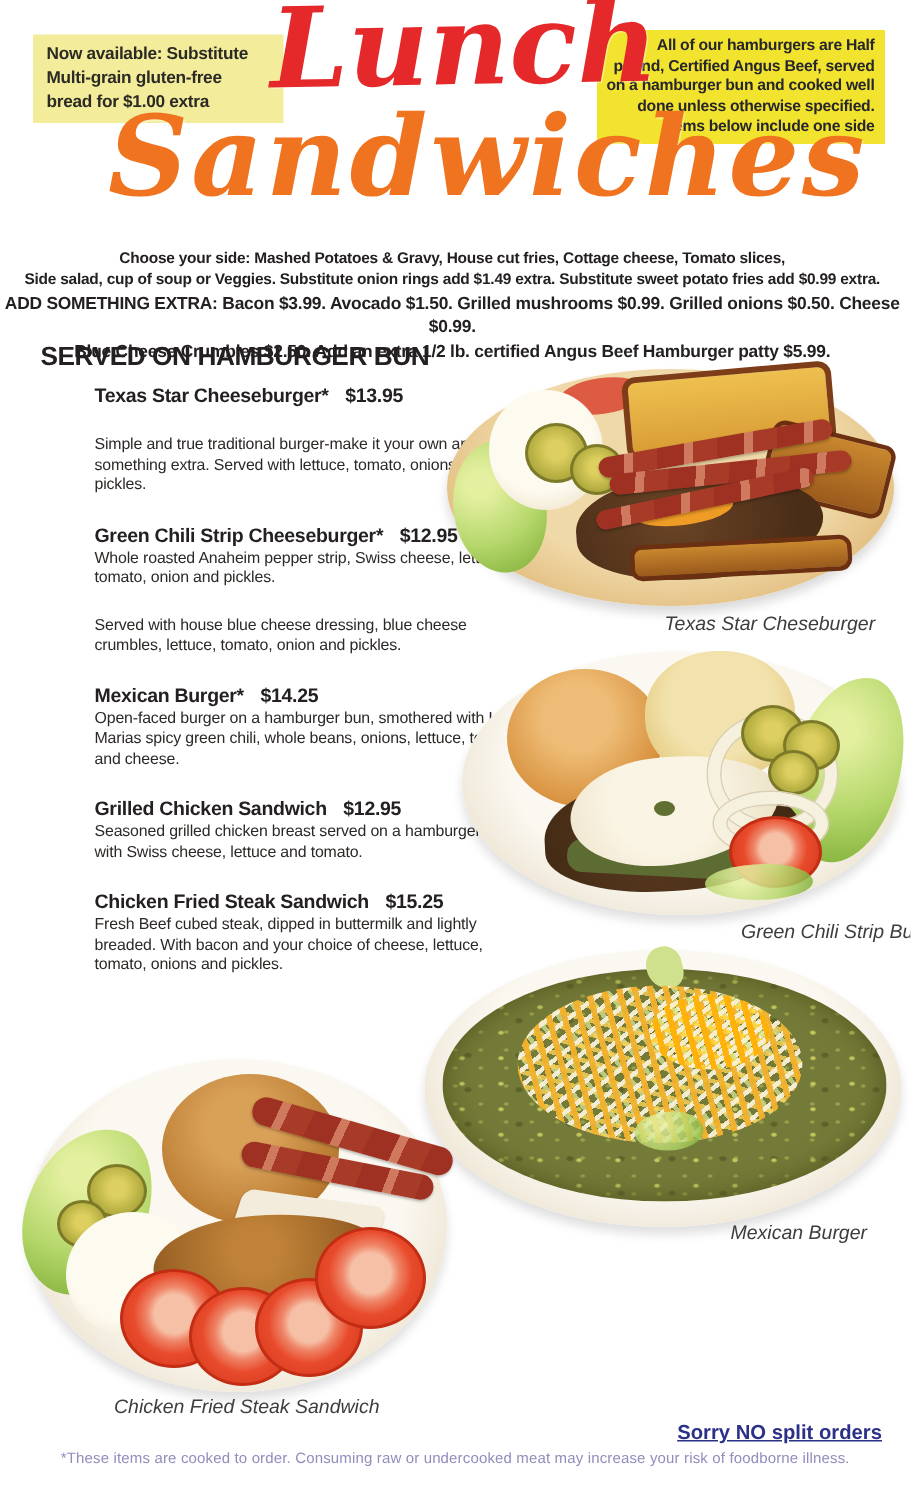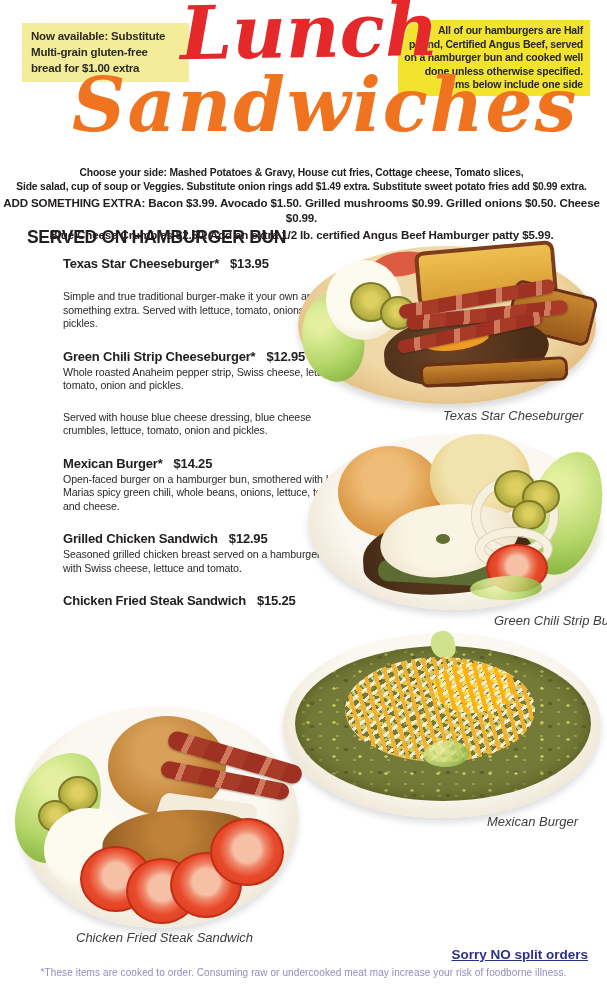--- a/index.html
+++ b/index.html
@@ -134,20 +134,21 @@
     <div class="item">
       <div class="item-head"><span>Mexican Burger*</span><span class="price">$14.25</span></div>
       <p class="item-desc">Open-faced burger on a hamburger bun, smothered with Las Marias spicy green chili, whole beans, onions, lettuce, tomato and cheese.</p>
     </div>
     <div class="item">
       <div class="item-head"><span>Grilled Chicken Sandwich</span><span class="price">$12.95</span></div>
       <p class="item-desc">Seasoned grilled chicken breast served on a hamburger bun with Swiss cheese, lettuce and tomato.</p>
     </div>
     <div class="item">
       <div class="item-head"><span>Chicken Fried Steak Sandwich</span><span class="price">$15.25</span></div>
+      <p class="item-desc">Fresh Beef cubed steak, dipped in buttermilk and lightly breaded. With bacon and your choice of cheese, lettuce, tomato, onions and pickles.</p>
     </div>
   </div>
 
   <div class="photo" style="left:298px; top:246px; width:298px; height:158px;">
     <div class="plate-tan"></div>
     <div class="lettuce" style="left:4px; top:48px; width:62px; height:88px; transform:rotate(-14deg);"></div>
     <div class="p1-tom-sliver" style="left:74px; top:6px; width:58px; height:24px; transform:rotate(-8deg);"></div>
     <div class="egg" style="left:28px; top:14px; width:76px; height:80px;"></div>
     <div class="pickle" style="left:52px; top:36px; width:42px; height:40px;"></div>
     <div class="pickle" style="left:82px; top:50px; width:36px; height:34px;"></div>

